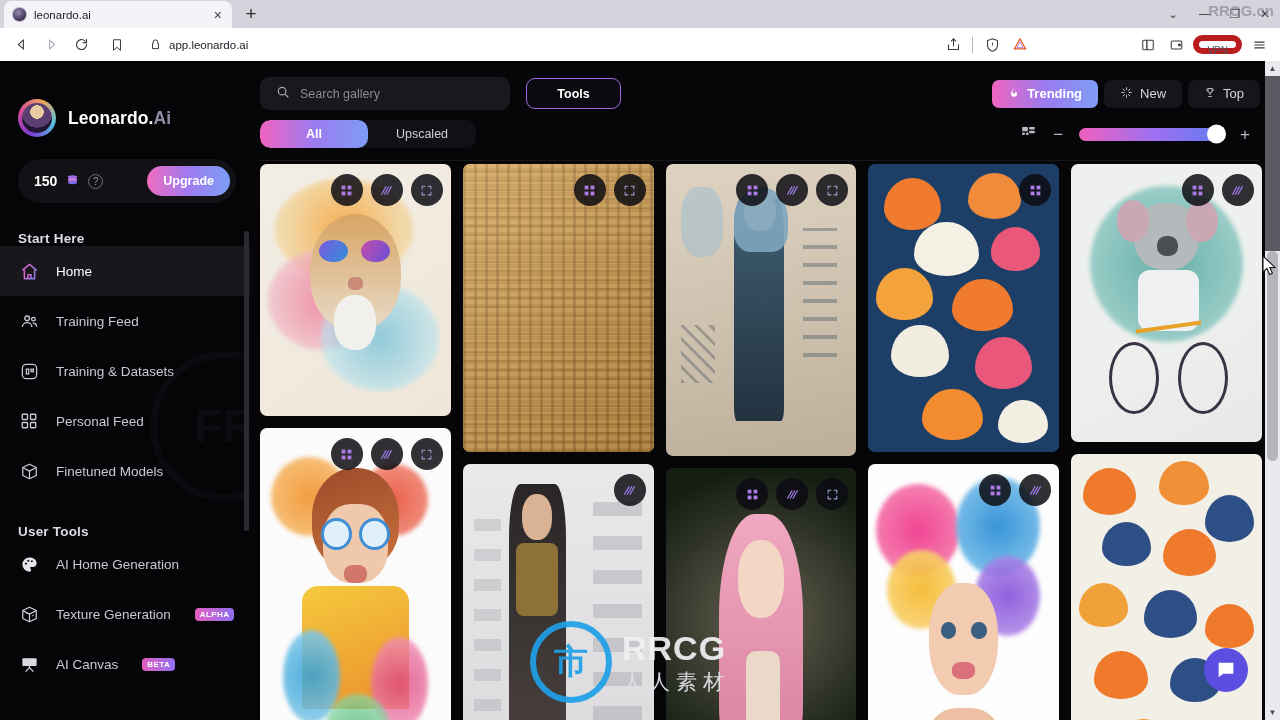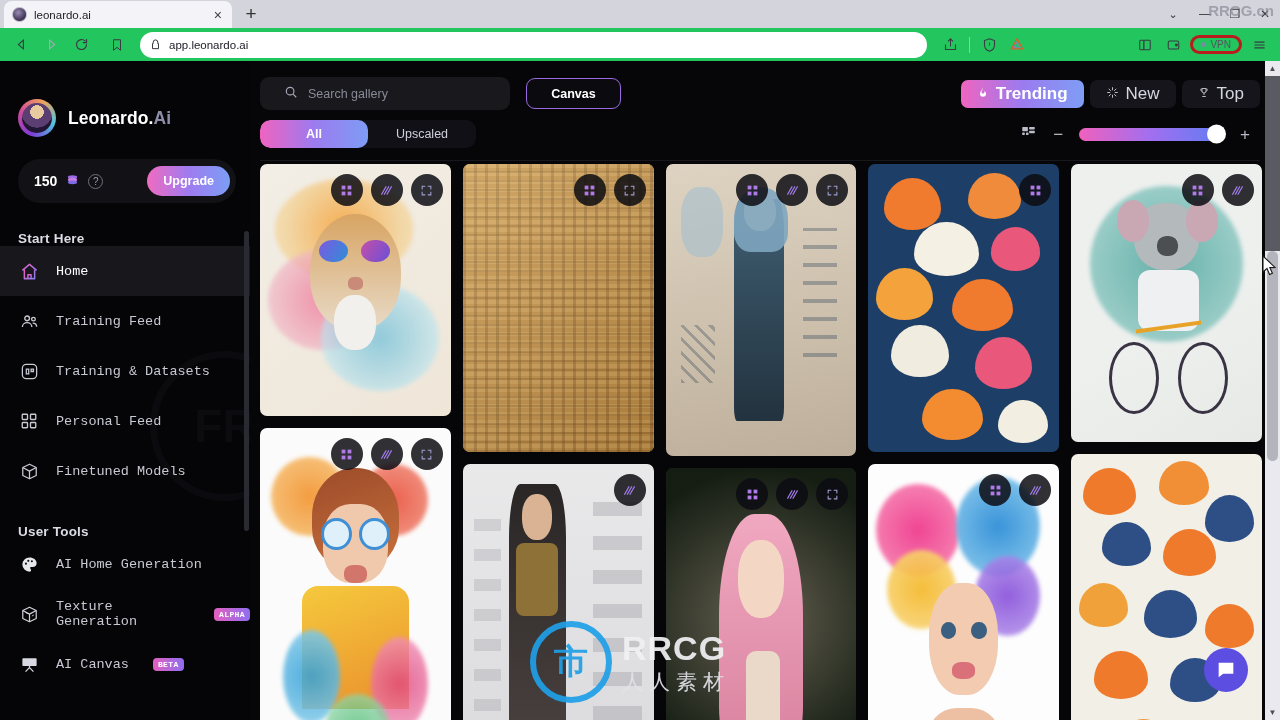--- a/index.html
+++ b/index.html
@@ -36,43 +36,43 @@
     position: absolute; right: 0; top: 0; height: 28px;
     display: flex; align-items: center; gap: 0;
   }
   .winctl span {
     width: 30px; height: 28px; display: flex; align-items: center; justify-content: center;
     font-size: 12px; color: #35353a; cursor: pointer;
   }
   .winctl .chev { width: 34px; font-size: 11px; }
 
   .navbar {
-    height: 33px; background: #22c55e; display: flex; align-items: center;
+    height: 33px; background: #ffffff; display: flex; align-items: center;
     padding: 0 8px; gap: 4px;
   }
   .navbtn {
     width: 26px; height: 26px; display: flex; align-items: center; justify-content: center;
     color: #3a3a40; cursor: pointer;
   }
   .navbtn.disabled { color: #a9a9b2; }
   .urlbar {
     flex: 1; height: 26px; background: #fff; border-radius: 13px;
     display: flex; align-items: center; padding: 0 10px; gap: 8px;
     margin: 0 6px; position: relative;
   }
   .url-text { font-size: 11.5px; color: #20202a; }
   .chrome-icons { display: flex; align-items: center; gap: 2px; }
   .cicon {
     width: 26px; height: 26px; display: flex; align-items: center; justify-content: center;
     cursor: pointer; color: #3b3b42;
   }
   .vpn-pill {
-    height: 19px; border: 3px solid #b91c1c; border-radius: 10px;
+    height: 19px; border: 6px solid #b91c1c; border-radius: 10px;
     display: flex; align-items: center; gap: 4px; padding: 0 8px;
-    font-size: 10px; color: #55555f; cursor: pointer; margin: 0 2px;
+    font-size: 10px; color: #55555f; cursor: pointer; margin: 0 2px; flex-direction: column;
   }
   .vpn-dot { width: 5px; height: 5px; border-radius: 50%; background: #7c8aa0; }
   .divider-v { width: 1px; height: 16px; background: #b5b5bf; margin: 0 4px; }
 
   
   .viewport {
     position: absolute; top: 61px; left: 0; width: 1280px; height: 659px;
     background: #000; display: flex; overflow: hidden;
   }
 
@@ -113,21 +113,20 @@
   }
 
   .sec-title {
     font-size: 13.5px; color: #dcdce4; font-weight: 600;
     padding: 28px 0 0 18px; letter-spacing: .2px;
   }
   .navitem {
     height: 50px; display: flex; align-items: center; gap: 16px;
     padding-left: 18px; cursor: pointer; color: #c9c9d4; font-size: 13.5px;
     position: relative;
-    font-family: Liberation Mono, monospace;
   }
   .navitem.active { background: #17171c; color: #fff; }
   .navitem .ico { width: 22px; display: flex; align-items: center; justify-content: center; flex: none; }
   .badge {
     font-size: 8px; font-weight: 700; color: #fff; padding: 2px 5px; border-radius: 4px;
     background: linear-gradient(90deg, #e35fbf, #8f6ef0); letter-spacing: .4px; margin-left: 8px;
   }
   .sb-scroll {
     position: absolute; right: 1px; top: 0; width: 5px; height: 659px; background: transparent;
   }
@@ -141,36 +140,36 @@
     display: flex; align-items: center; justify-content: center;
     font-size: 46px; color: #0e0e14; font-weight: 700; pointer-events: none;
   }
 
   
   .main { flex: 1; height: 659px; position: relative; background: #060608; overflow: hidden; }
   .toolbar { padding: 16px 20px 0 10px; }
   .toolrow1 { display: flex; align-items: center; gap: 16px; }
   .searchbox {
     width: 250px; height: 33px; background: #18181d; border-radius: 9px;
-    display: flex; align-items: center; gap: 10px; padding: 0 24px;
+    display: flex; align-items: center; gap: 10px; padding: 0 16px;
   }
   .searchbox input {
     background: transparent; border: none; outline: none; color: #cfcfda;
     font-size: 12.5px; font-family: "Liberation Sans", sans-serif; width: 100%;
   }
   .searchbox input::placeholder { color: #8a8a98; }
   .search-btn {
     width: 95px; height: 31px; border-radius: 9px; background: #0a0a0f;
     border: 1.4px solid #9a6ae0; color: #fff; font-size: 12.5px; font-weight: 600;
     display: flex; align-items: center; justify-content: center; cursor: pointer;
   }
   .seg-right { margin-left: auto; display: flex; gap: 6px; }
   .seg {
     height: 28px; padding: 0 16px; border-radius: 7px; background: #15151b;
-    color: #d6d6e0; font-size: 17px; display: flex; align-items: center; gap: 7px;
+    color: #d6d6e0; font-size: 13px; display: flex; align-items: center; gap: 7px;
     cursor: pointer;
   }
   .seg.active {
     background: linear-gradient(90deg, #ef65c0, #9b7bef, #7f9df5);
     color: #fff; font-weight: 600;
   }
   .toolrow2 { display: flex; align-items: center; margin-top: 10px; }
   .pills { display: flex; background: #101016; border-radius: 10px; overflow: hidden; }
   .pill {
     width: 108px; height: 28px; display: flex; align-items: center; justify-content: center;
@@ -504,21 +503,21 @@
         <div class="toolrow1">
           <div class="searchbox">
             <span>
               <svg width="14" height="14" viewBox="0 0 24 24" fill="none" stroke="#a9a9ba" stroke-width="2">
                   <circle cx="10.5" cy="10.5" r="6.5"></circle>
                   <path d="M15.5 15.5 21 21"></path>
                 </svg>
             </span>
             <input type="text" placeholder="Search gallery" style="">
           </div>
-          <button class="search-btn">Canvas</button>
+          <button class="search-btn">Tools</button>
 
           <div class="seg-right">
             <div class="seg active">
               <span>
                 <svg width="12" height="13" viewBox="0 0 24 24" fill="#fff">
                     <path d="M12 2c1 4-3 5-3 9a3 3 0 0 0 6 0c0-1.2-.4-2-.4-2 2.4 1.4 3.4 3.4 3.4 5.4A6 6 0 0 1 6 14.4C6 9 11 7.5 12 2z"></path>
                   </svg>
               </span>
               <span>Trending</span>
             </div>

